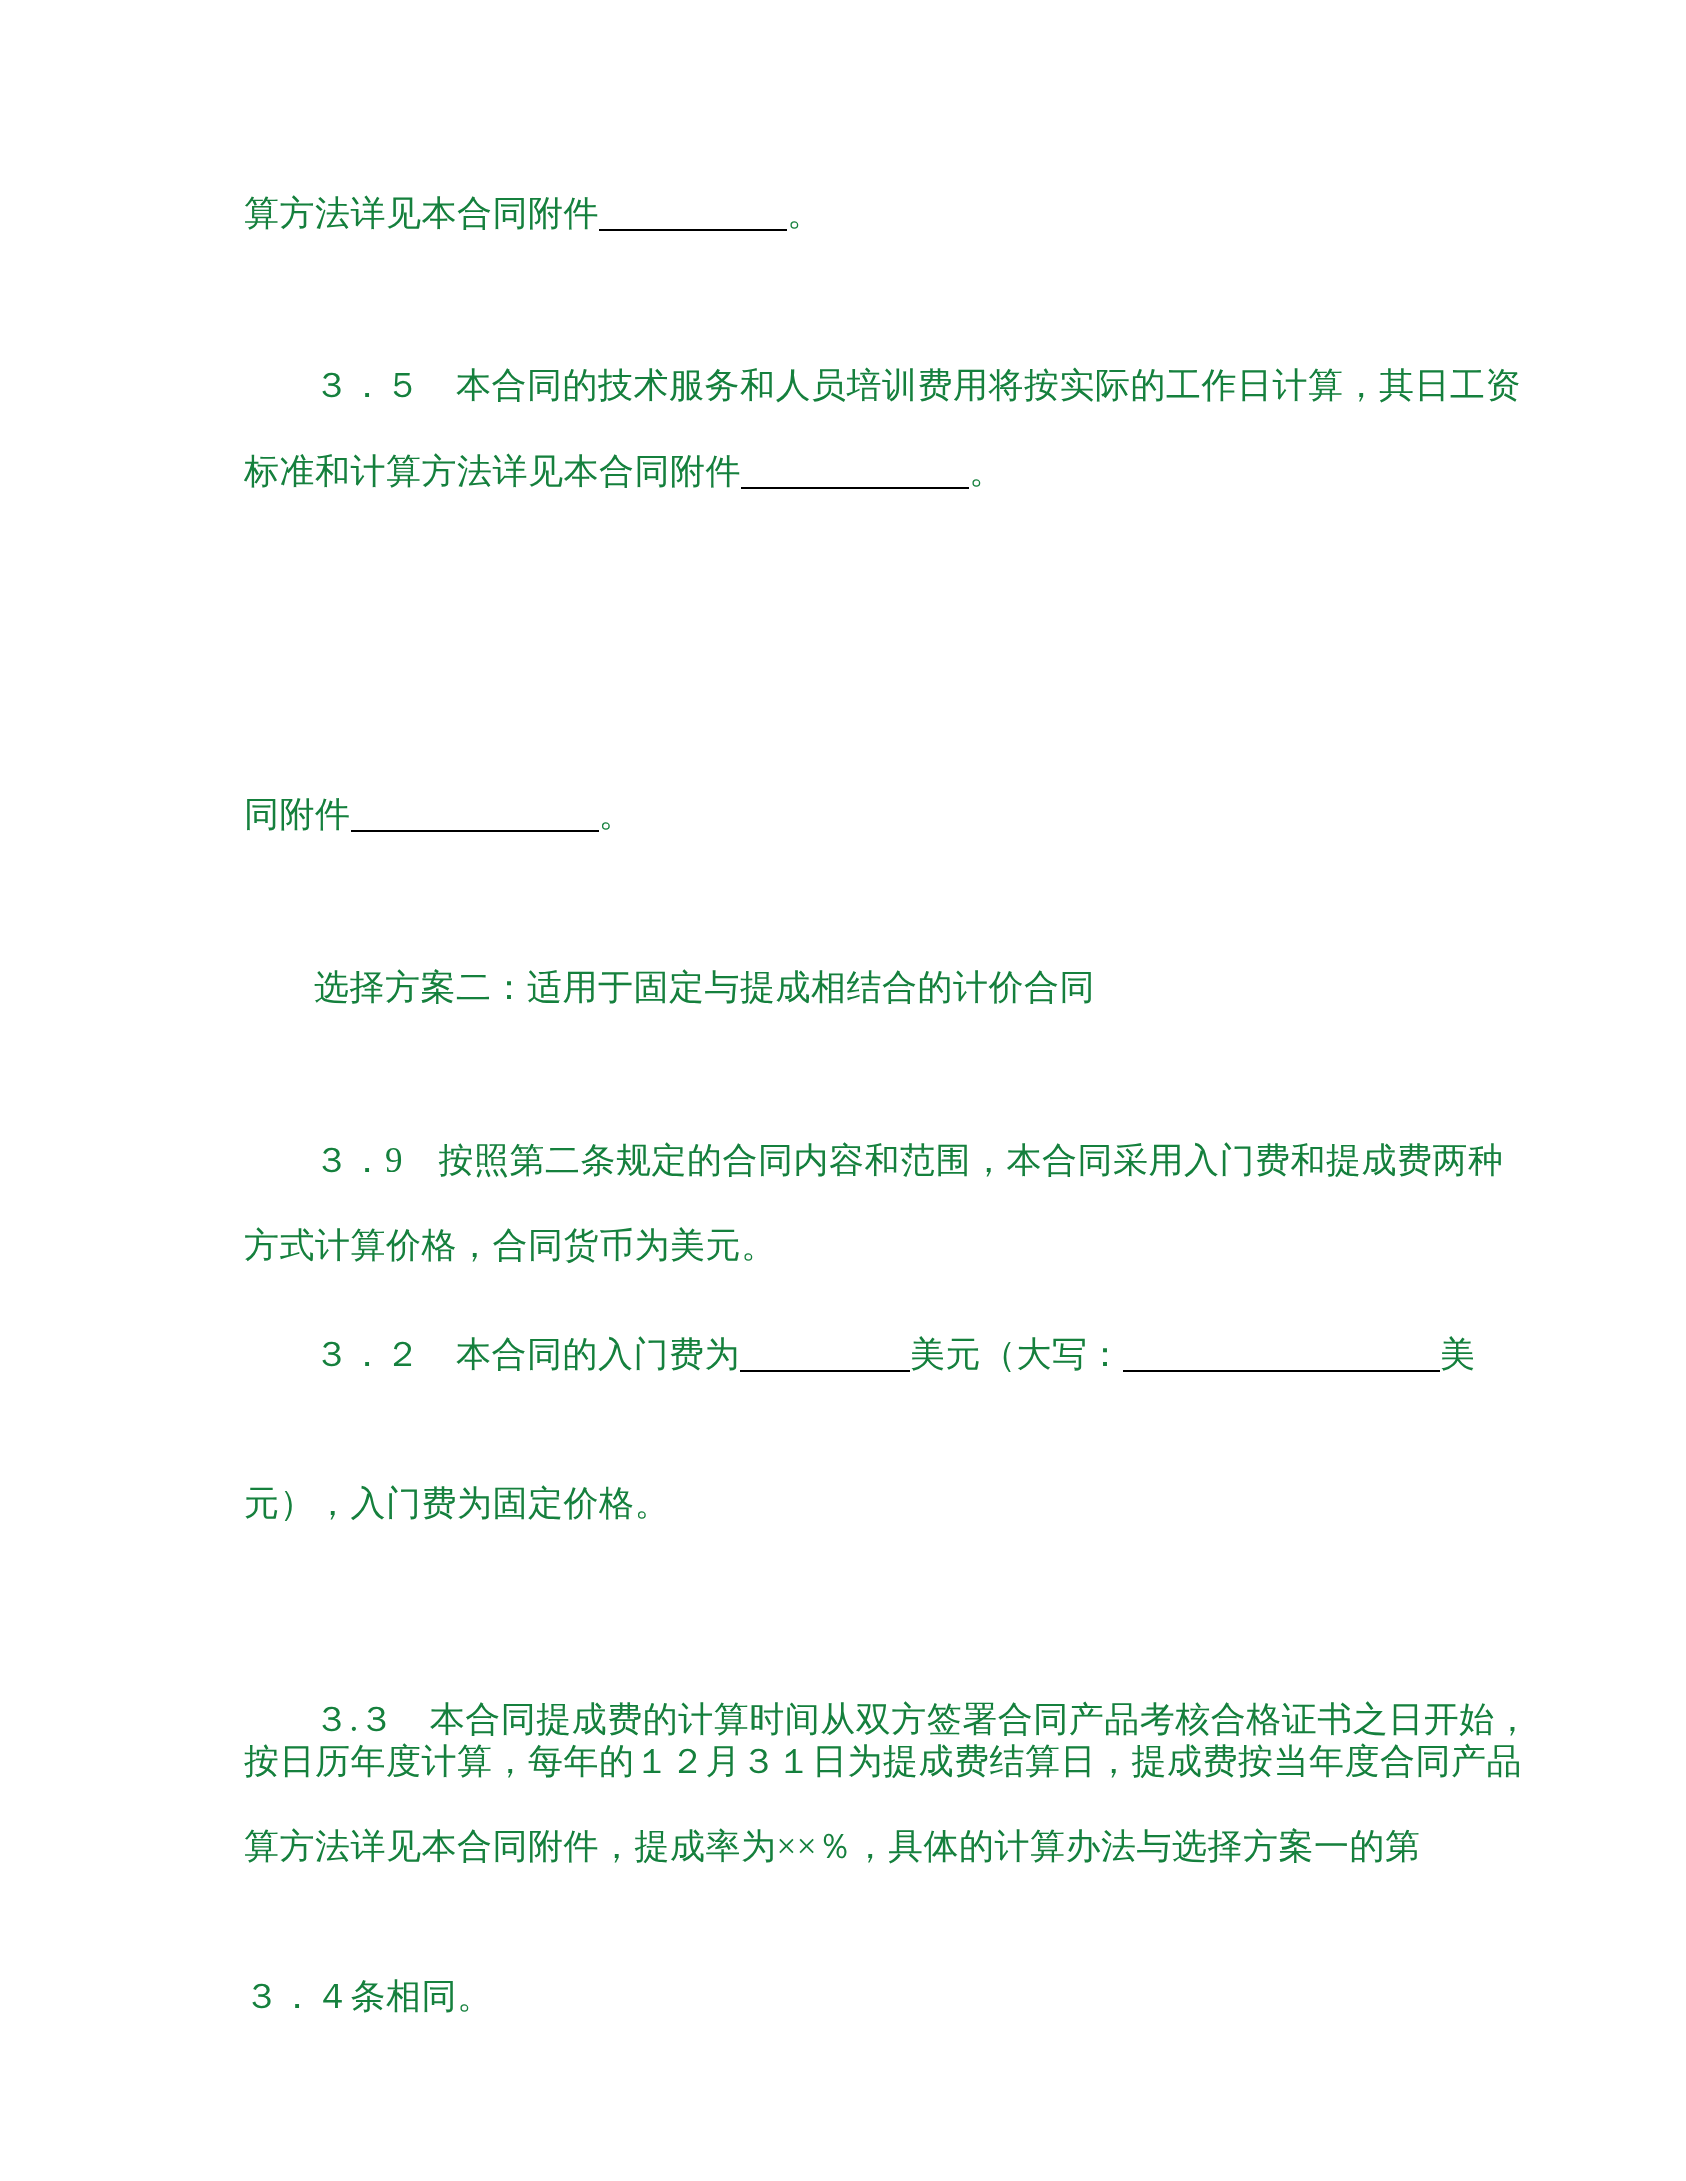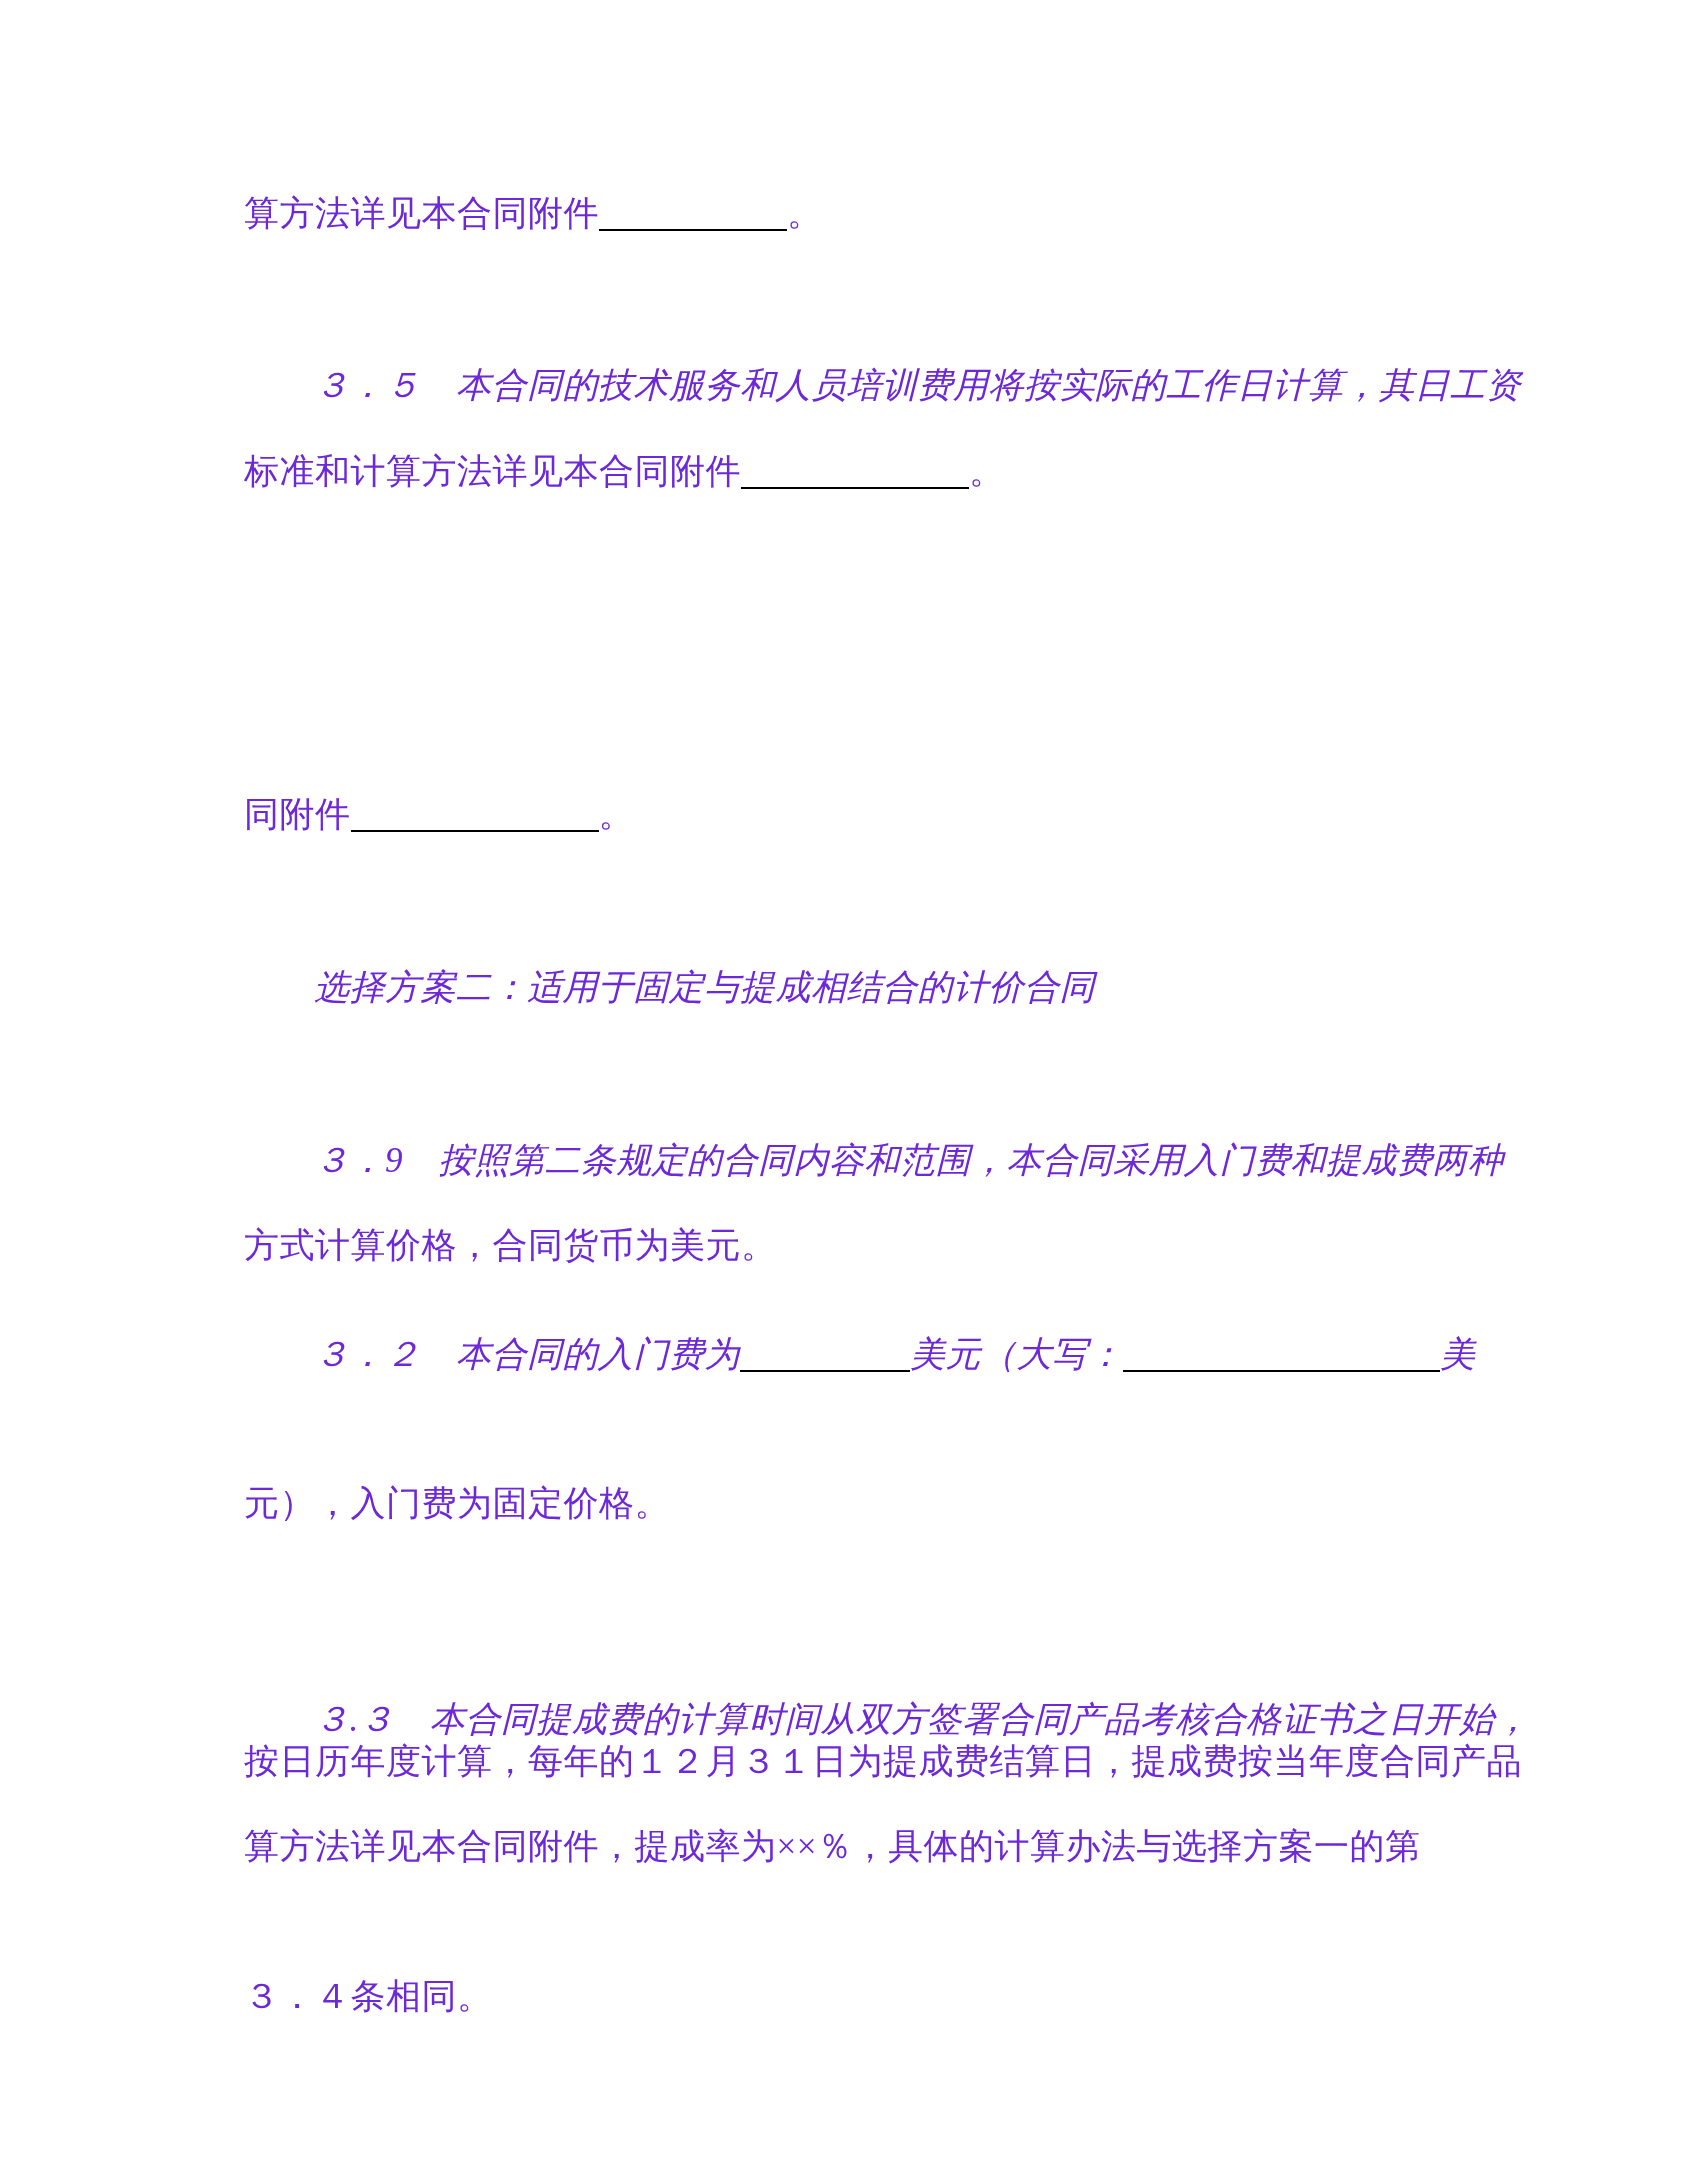--- a/index.html
+++ b/index.html
@@ -15,35 +15,35 @@
   }
   .doc-line {
     position: absolute;
     height: 84px;
     line-height: 84px;
     font-size: 35px;
     letter-spacing: 0.5px;
     white-space: pre;
   }
   .doc-line.flush  { left: 244px; }
-  .doc-line.indent { left: 314px; font-style: italic; }
+  .doc-line.indent { left: 314px; }
   .run {
     display: inline;
   }
   .blank {
     display: inline-block;
     height: 5.5px;
     border-bottom: 2.8px solid #000000;
     vertical-align: -5.5px;
   }
 </style>
 </head>
 <body>
 
-<div class="page" style="background: rgb(255, 255, 255); color: #6d28d9;">
+<div class="page" style="background: rgb(255, 255, 255); color: #15803d;">
     <div class="doc-line flush" style="top: 172px;"><span class="run">算方法详见本合同附件</span><span class="blank" style="width: 188px; border-bottom-color: rgb(0, 0, 0);"></span><span class="run">。</span></div>
     <div class="doc-line indent" style="top: 344px;"><span class="run">３．５　本合同的技术服务和人员培训费用将按实际的工作日计算，其日工资</span></div>
     <div class="doc-line flush" style="top: 430px;"><span class="run">标准和计算方法详见本合同附件</span><span class="blank" style="width: 228px; border-bottom-color: rgb(0, 0, 0);"></span><span class="run">。</span></div>
     <div class="doc-line flush" style="top: 773px;"><span class="run">同附件</span><span class="blank" style="width: 248px; border-bottom-color: rgb(0, 0, 0);"></span><span class="run">。</span></div>
     <div class="doc-line indent" style="top: 946px;"><span class="run">选择方案二：适用于固定与提成相结合的计价合同</span></div>
     <div class="doc-line indent" style="top: 1119px;"><span class="run">３．9　按照第二条规定的合同内容和范围，本合同采用入门费和提成费两种</span></div>
     <div class="doc-line flush" style="top: 1204px;"><span class="run">方式计算价格，合同货币为美元。</span></div>
     <div class="doc-line indent" style="top: 1313px;"><span class="run">３．２　本合同的入门费为</span><span class="blank" style="width: 170px; border-bottom-color: rgb(0, 0, 0);"></span><span class="run">美元（大写：</span><span class="blank" style="width: 317px; border-bottom-color: rgb(0, 0, 0);"></span><span class="run">美</span></div>
     <div class="doc-line flush" style="top: 1462px;"><span class="run">元），入门费为固定价格。</span></div>
     <div class="doc-line indent" style="top: 1678px;"><span class="run">３.３　本合同提成费的计算时间从双方签署合同产品考核合格证书之日开始，</span></div>

